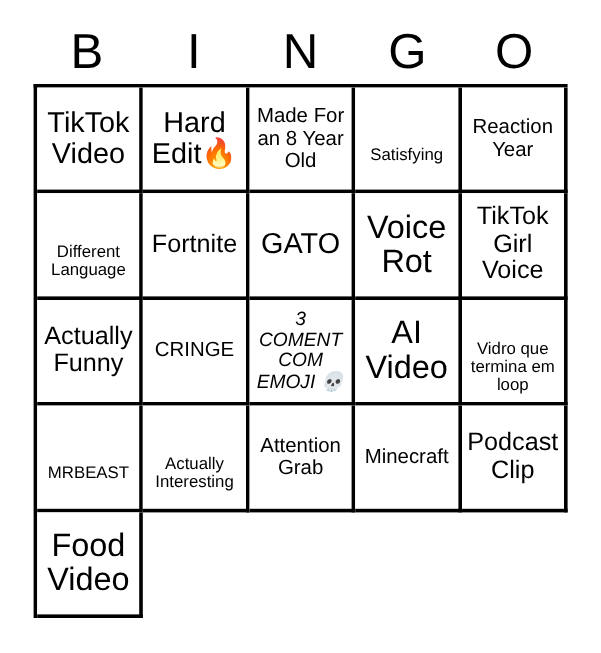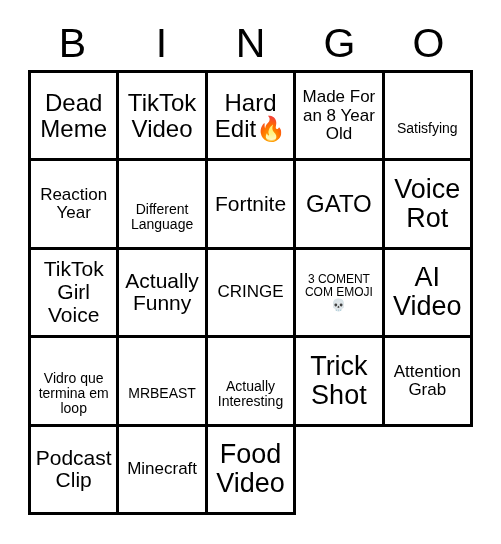--- a/index.html
+++ b/index.html
@@ -78,39 +78,36 @@
     word-wrap: break-word;
     font-family: "Liberation Sans", sans-serif;
   }
 
   
   .sz-xxl .cell-text { font-size: 27px; }
   .sz-xl  .cell-text { font-size: 24px; }
   .sz-lg  .cell-text { font-size: 21px; }
   .sz-md  .cell-text { font-size: 17px; }
   .sz-sm  .cell-text { font-size: 14px; margin-top: 26px; }
-  .sz-xs  .cell-text { font-size: 12px; }
+  .sz-xs  .cell-text { font-size: 16px; font-style: italic; }
 </style>
 </head>
 <body>
 
 <div id="card">
 
   <div id="header">
     <div class="header-letter">B</div>
     <div class="header-letter">I</div>
     <div class="header-letter">N</div>
     <div class="header-letter">G</div>
     <div class="header-letter">O</div>
   </div>
 
   <div id="grid">
-      <div class="cell sz-xl">
-        <span class="cell-text">Dead Meme</span>
-      </div>
       <div class="cell sz-xl">
         <span class="cell-text">TikTok Video</span>
       </div>
       <div class="cell sz-xl">
         <span class="cell-text">Hard Edit🔥</span>
       </div>
       <div class="cell sz-md">
         <span class="cell-text">Made For an 8 Year Old</span>
       </div>
       <div class="cell sz-sm">
@@ -148,30 +145,27 @@
       </div>
       <div class="cell sz-sm">
         <span class="cell-text">Vidro que termina em loop</span>
       </div>
       <div class="cell sz-sm">
         <span class="cell-text">MRBEAST</span>
       </div>
       <div class="cell sz-sm">
         <span class="cell-text">Actually Interesting</span>
       </div>
-      <div class="cell sz-xxl">
-        <span class="cell-text">Trick Shot</span>
-      </div>
       <div class="cell sz-md">
         <span class="cell-text">Attention Grab</span>
       </div>
+      <div class="cell sz-md">
+        <span class="cell-text">Minecraft</span>
+      </div>
       <div class="cell sz-lg">
         <span class="cell-text">Podcast Clip</span>
-      </div>
-      <div class="cell sz-md">
-        <span class="cell-text">Minecraft</span>
       </div>
       <div class="cell sz-xxl">
         <span class="cell-text">Food Video</span>
       </div>
     </div>
 
 </div>
 
 </body></html>

